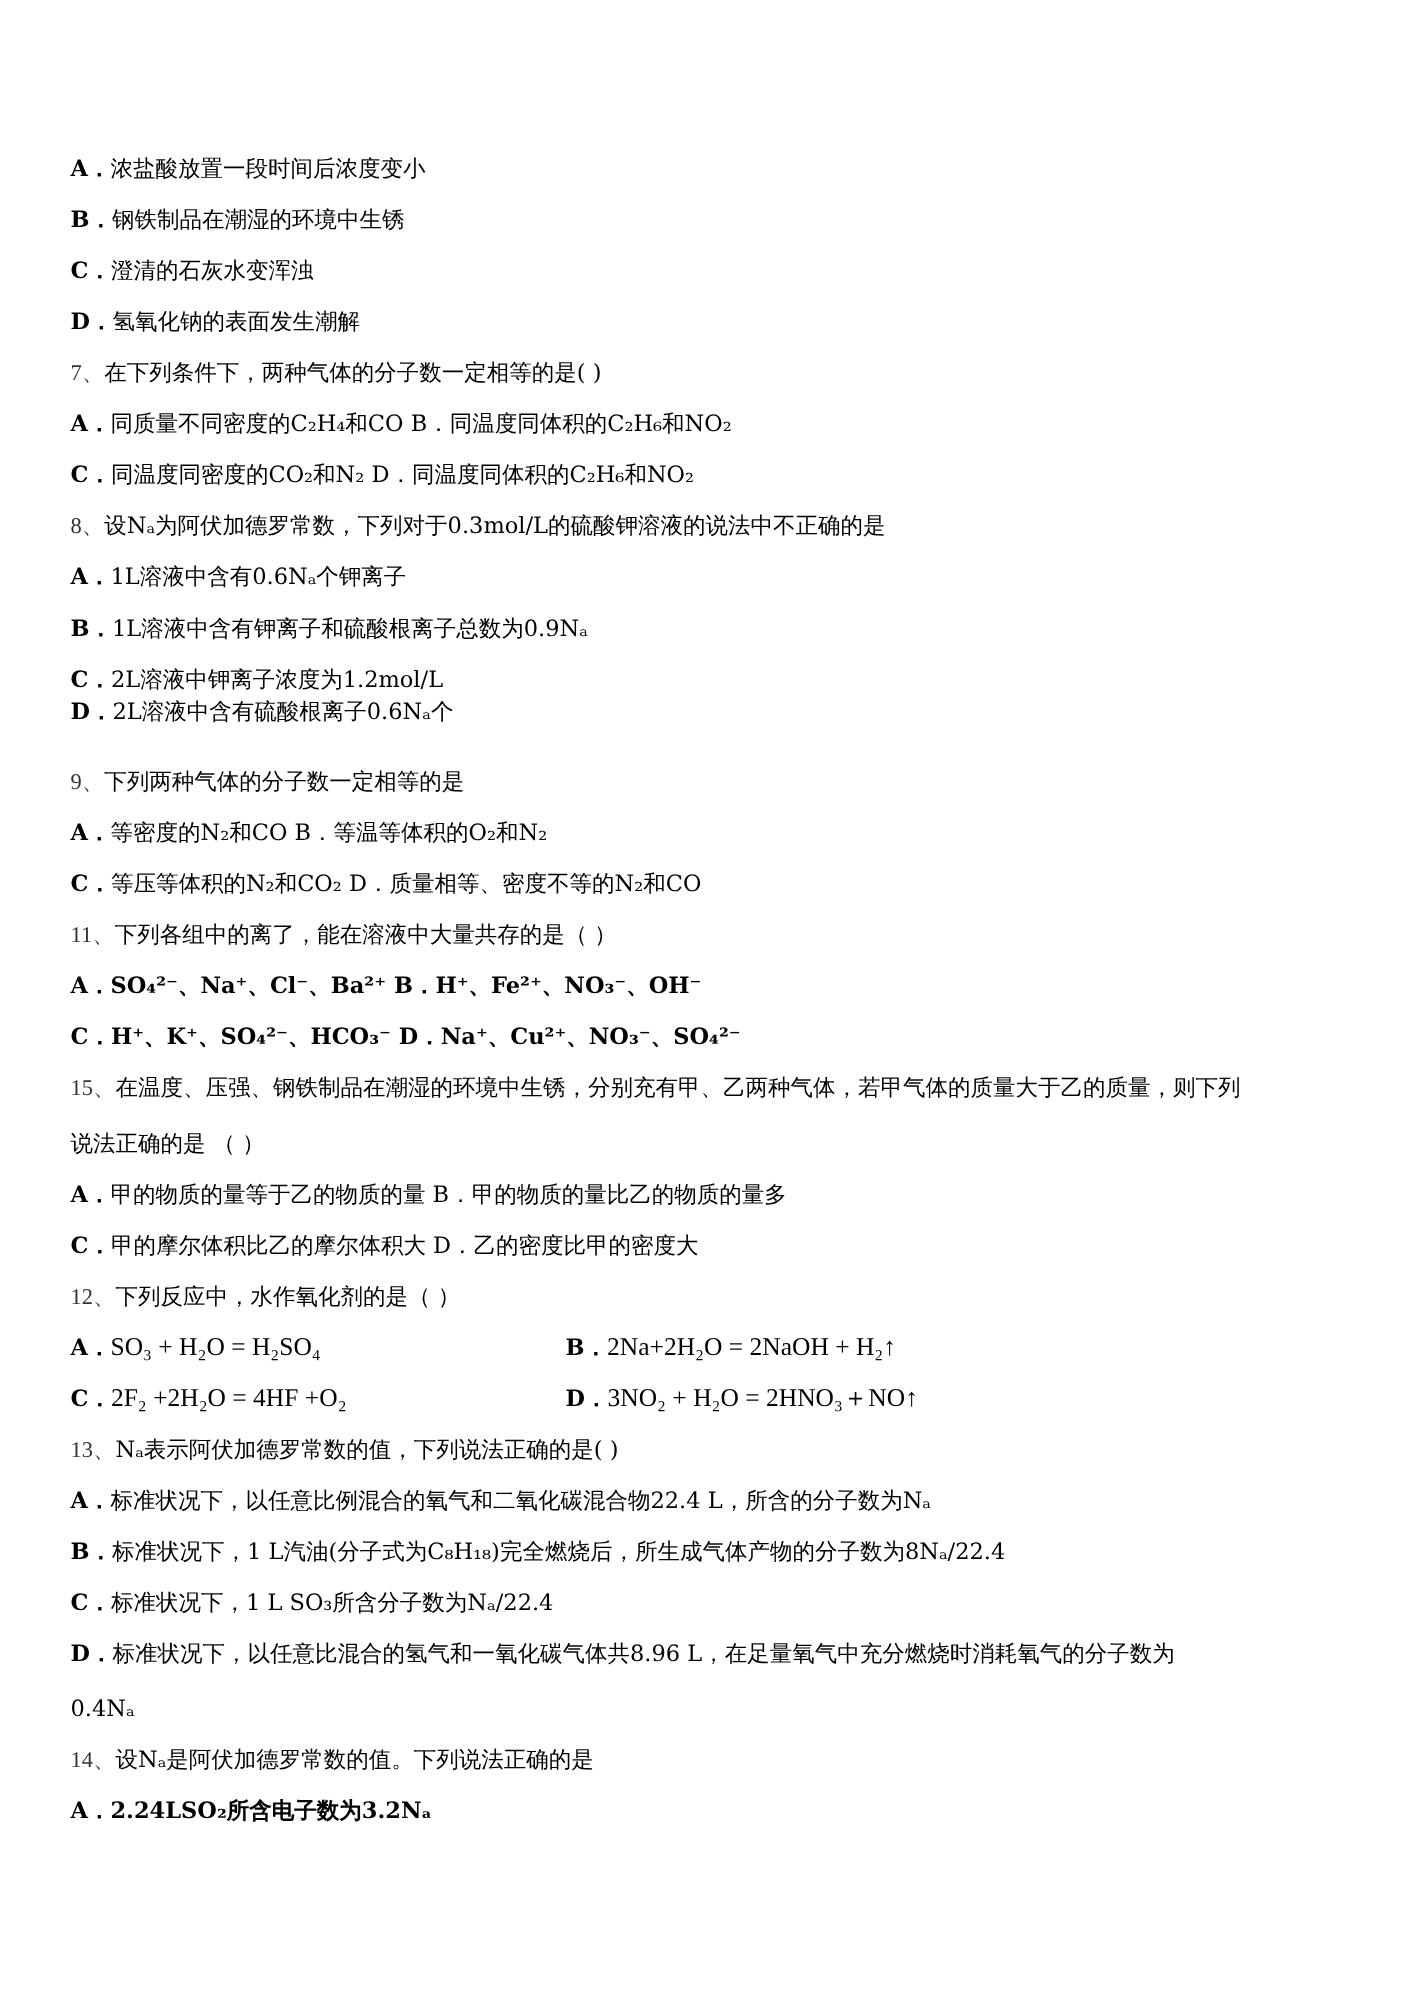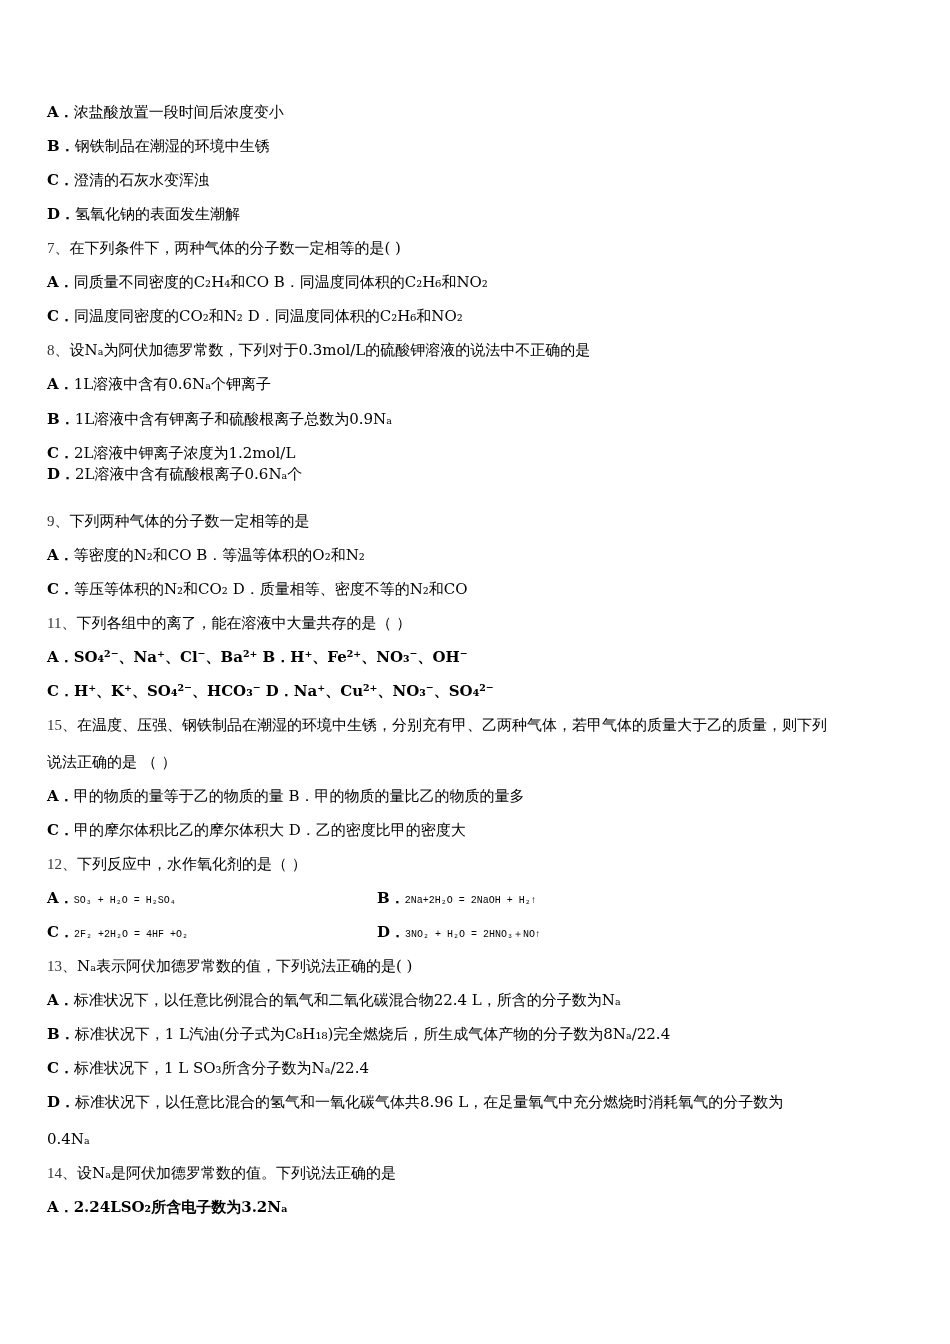--- a/index.html
+++ b/index.html
@@ -1,21 +1,21 @@
 <!DOCTYPE html>
 <html><head>
   <meta charset="utf-8">
   <style>
     html, body { margin: 0; padding: 0; background: #ffffff; }
     body { width: 950px; height: 1344px; position: relative; overflow: hidden;
       font-family: "DejaVu Serif", "Liberation Serif", serif; color: #000; }
     .line { position: absolute; left: 47px; font-size: 15px; line-height: 20px; white-space: nowrap; }
     .b { font-weight: bold; }
     .num { font-family: "Liberation Serif", serif; color: #333; }
-    .mono { font-family: Liberation Mono, monospace; font-size: 10px; }
+    .mono { font-family: Liberation Serif, serif; font-size: 17px; }
     .col2 { position: absolute; left: 377px; }
   </style>
 </head>
 <body>
 
 <div>
   <div class="line" style="top:102px"><span class="b">A．</span><span>浓盐酸放置一段时间后浓度变小</span></div>
   <div class="line" style="top:136px"><span class="b">B．</span><span>钢铁制品在潮湿的环境中生锈</span></div>
   <div class="line" style="top:170px"><span class="b">C．</span><span>澄清的石灰水变浑浊</span></div>
   <div class="line" style="top:204px"><span class="b">D．</span><span>氢氧化钠的表面发生潮解</span></div>

